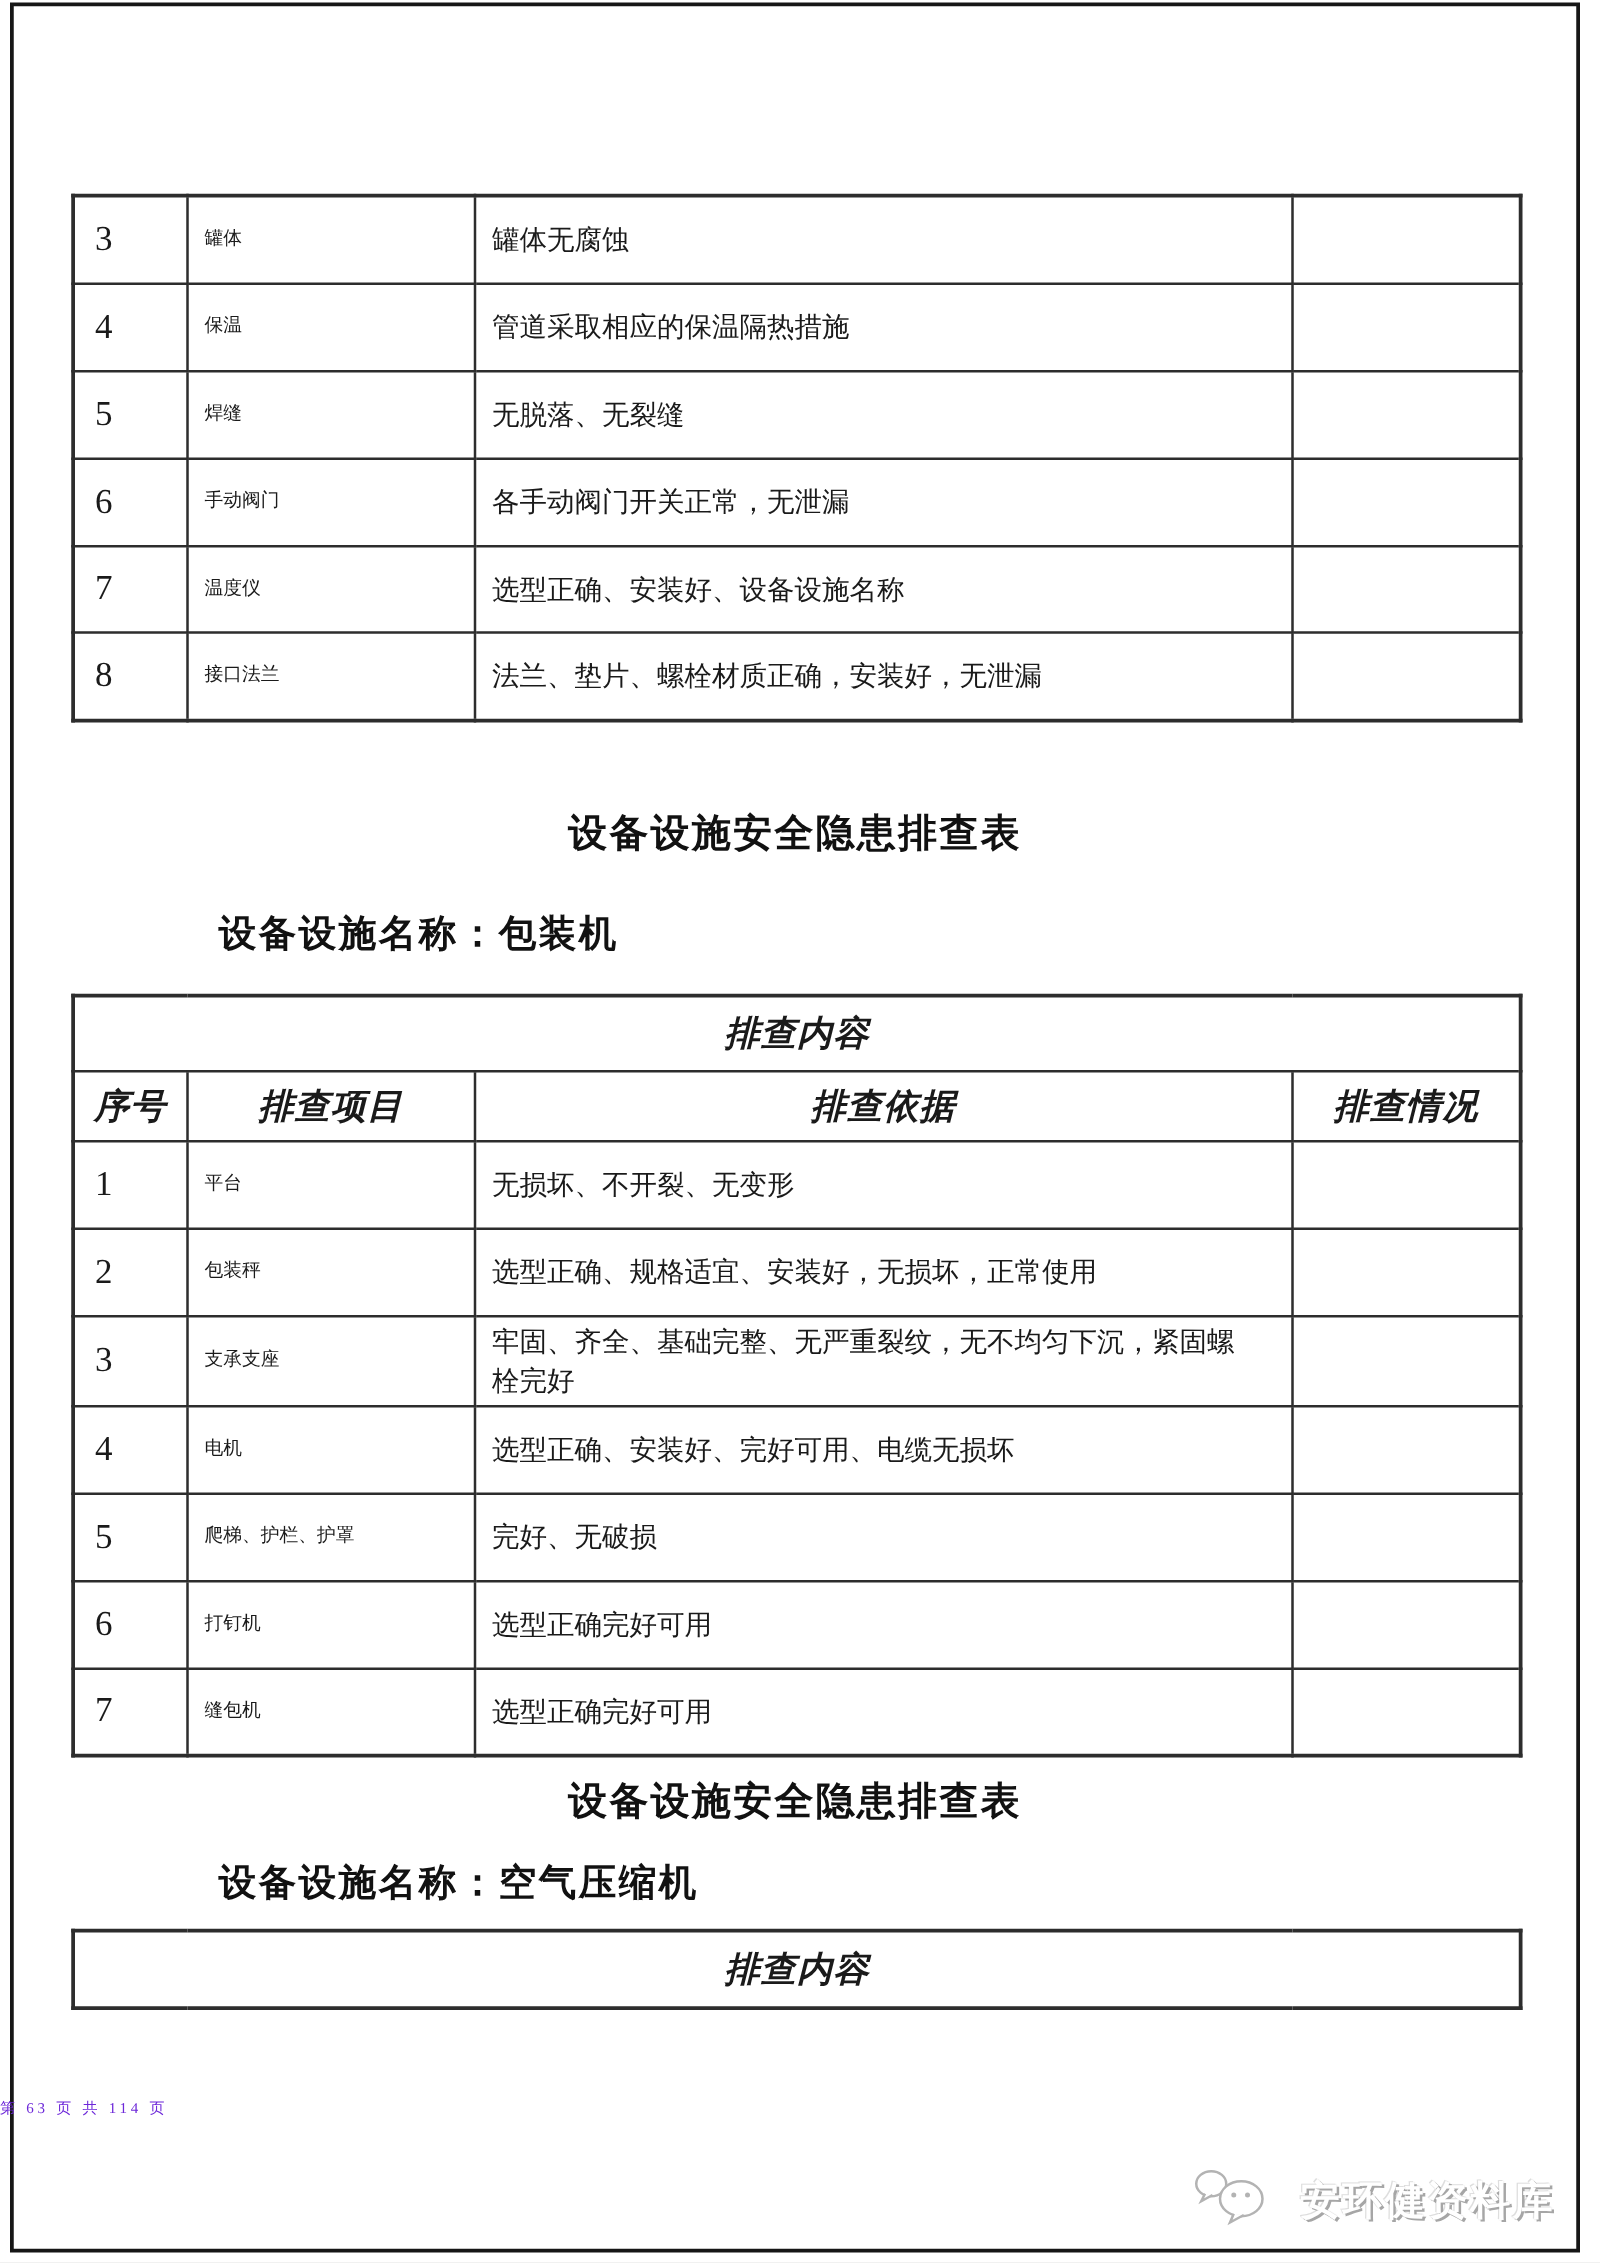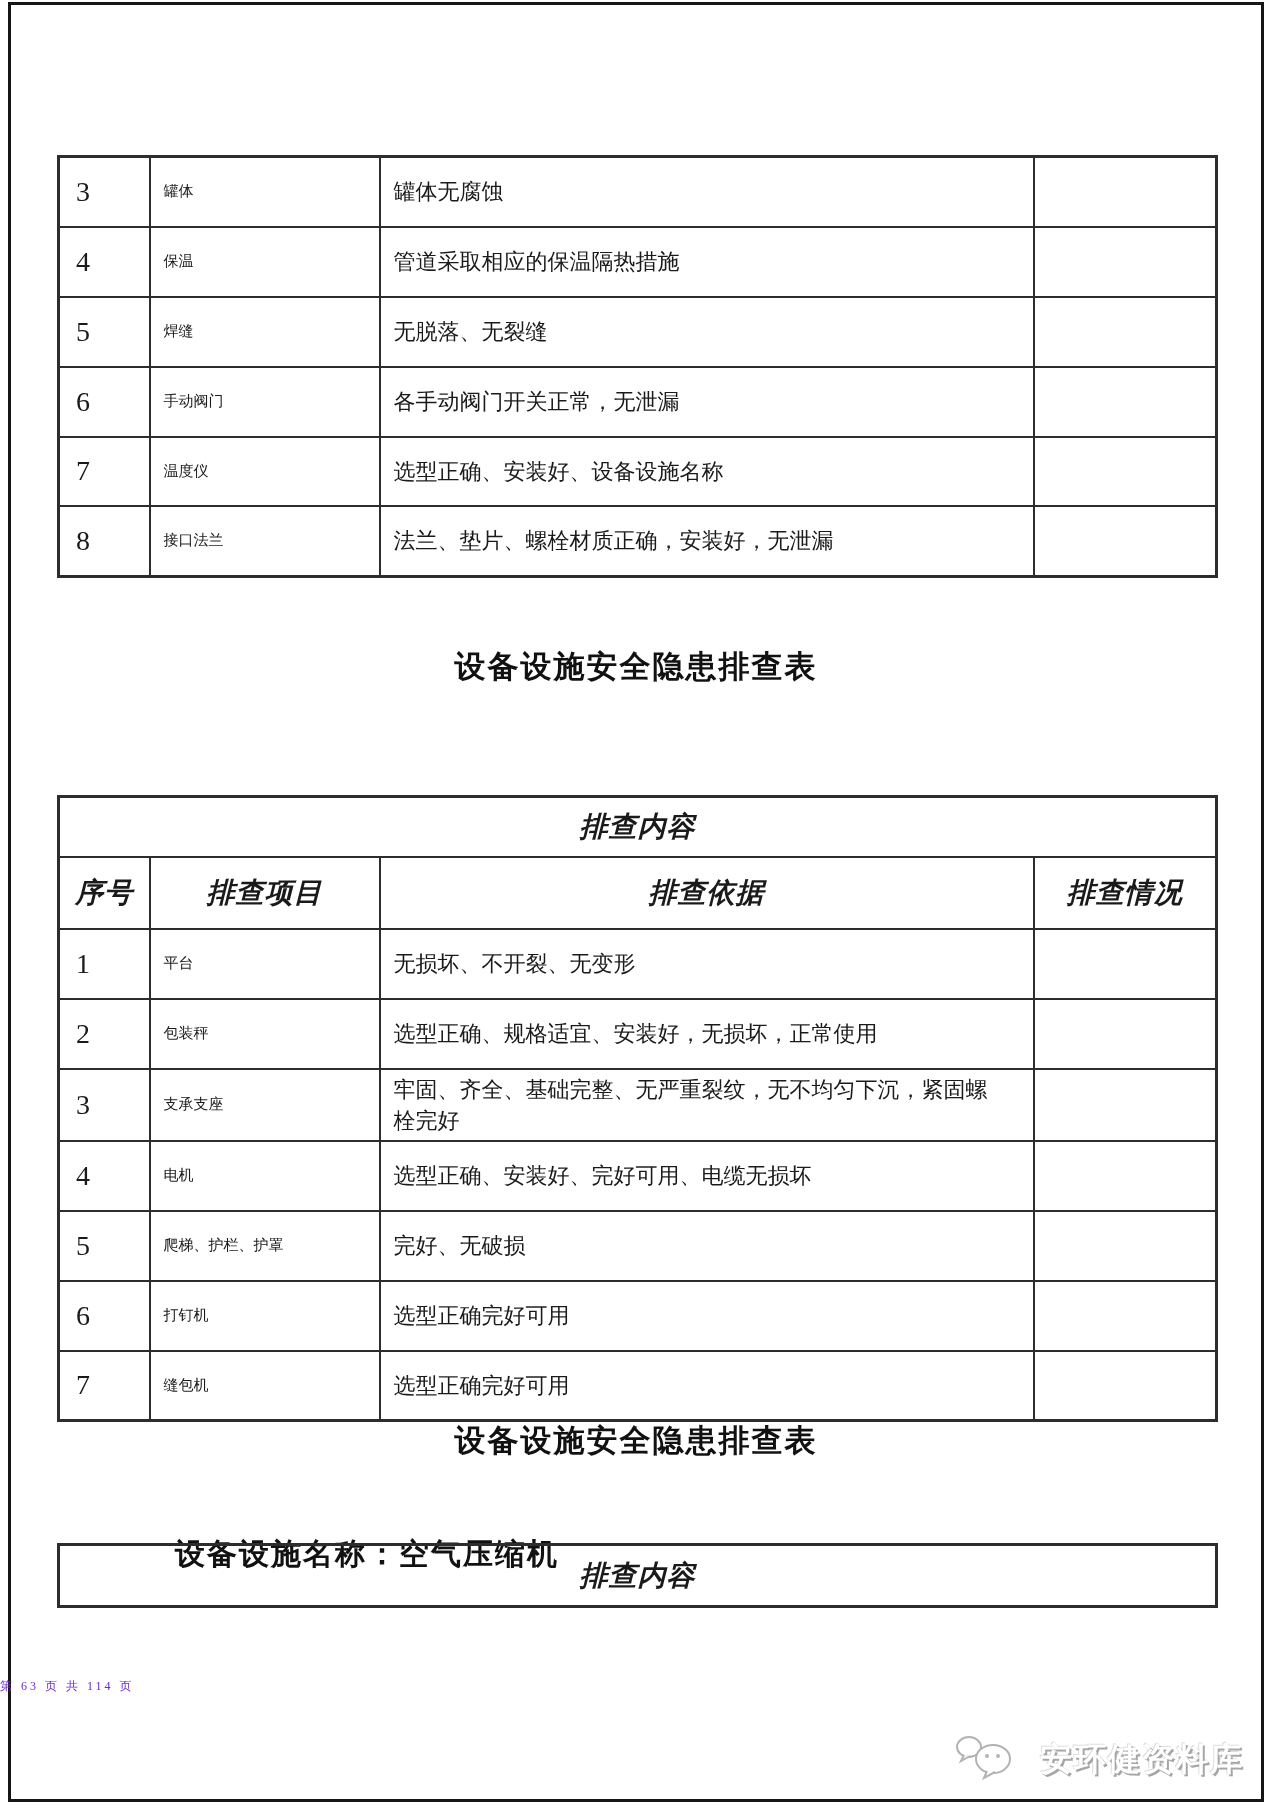--- a/index.html
+++ b/index.html
@@ -84,33 +84,34 @@
       <tr style="height:71px;">
         <td class="cell-no">8</td>
         <td class="cell-item">接口法兰</td>
         <td class="cell-basis">法兰、垫片、螺栓材质正确，安装好，无泄漏</td>
         <td class="cell-status"></td>
       </tr>
     </tbody>
   </table>
 
   <div class="title" style="top:646px;">设备设施安全隐患排查表</div>
+  <div class="subtitle" style="top:727px;">设备设施名称：包装机</div>
 
   <table class="grid" style="top:795px;">
     <colgroup>
         <col class="c1">
         <col class="c2">
         <col class="c3">
         <col class="c4">
       </colgroup>
     <tbody>
       <tr style="height:60px;">
         <td class="banner-cell" colspan="4">排查内容</td>
       </tr>
-      <tr style="height:72px;">
+      <tr style="height:56px;">
         <th class="hdr">序号</th>
         <th class="hdr">排查项目</th>
         <th class="hdr">排查依据</th>
         <th class="hdr">排查情况</th>
       </tr>
       <tr style="height:70px;">
         <td class="cell-no">1</td>
         <td class="cell-item">平台</td>
         <td class="cell-basis">无损坏、不开裂、无变形</td>
         <td class="cell-status"></td>
@@ -148,21 +149,21 @@
       <tr style="height:70px;">
         <td class="cell-no">7</td>
         <td class="cell-item">缝包机</td>
         <td class="cell-basis">选型正确完好可用</td>
         <td class="cell-status"></td>
       </tr>
     </tbody>
   </table>
 
   <div class="title" style="top:1420px;">设备设施安全隐患排查表</div>
-  <div class="subtitle" style="top:1486px;margin-top:48px;">设备设施名称：空气压缩机</div>
+  <div class="subtitle" style="top:1486px;">设备设施名称：空气压缩机</div>
 
   <table class="grid" style="top:1543px;">
     <colgroup>
         <col class="c1">
         <col class="c2">
         <col class="c3">
         <col class="c4">
       </colgroup>
     <tbody>
       <tr style="height:62px;">

